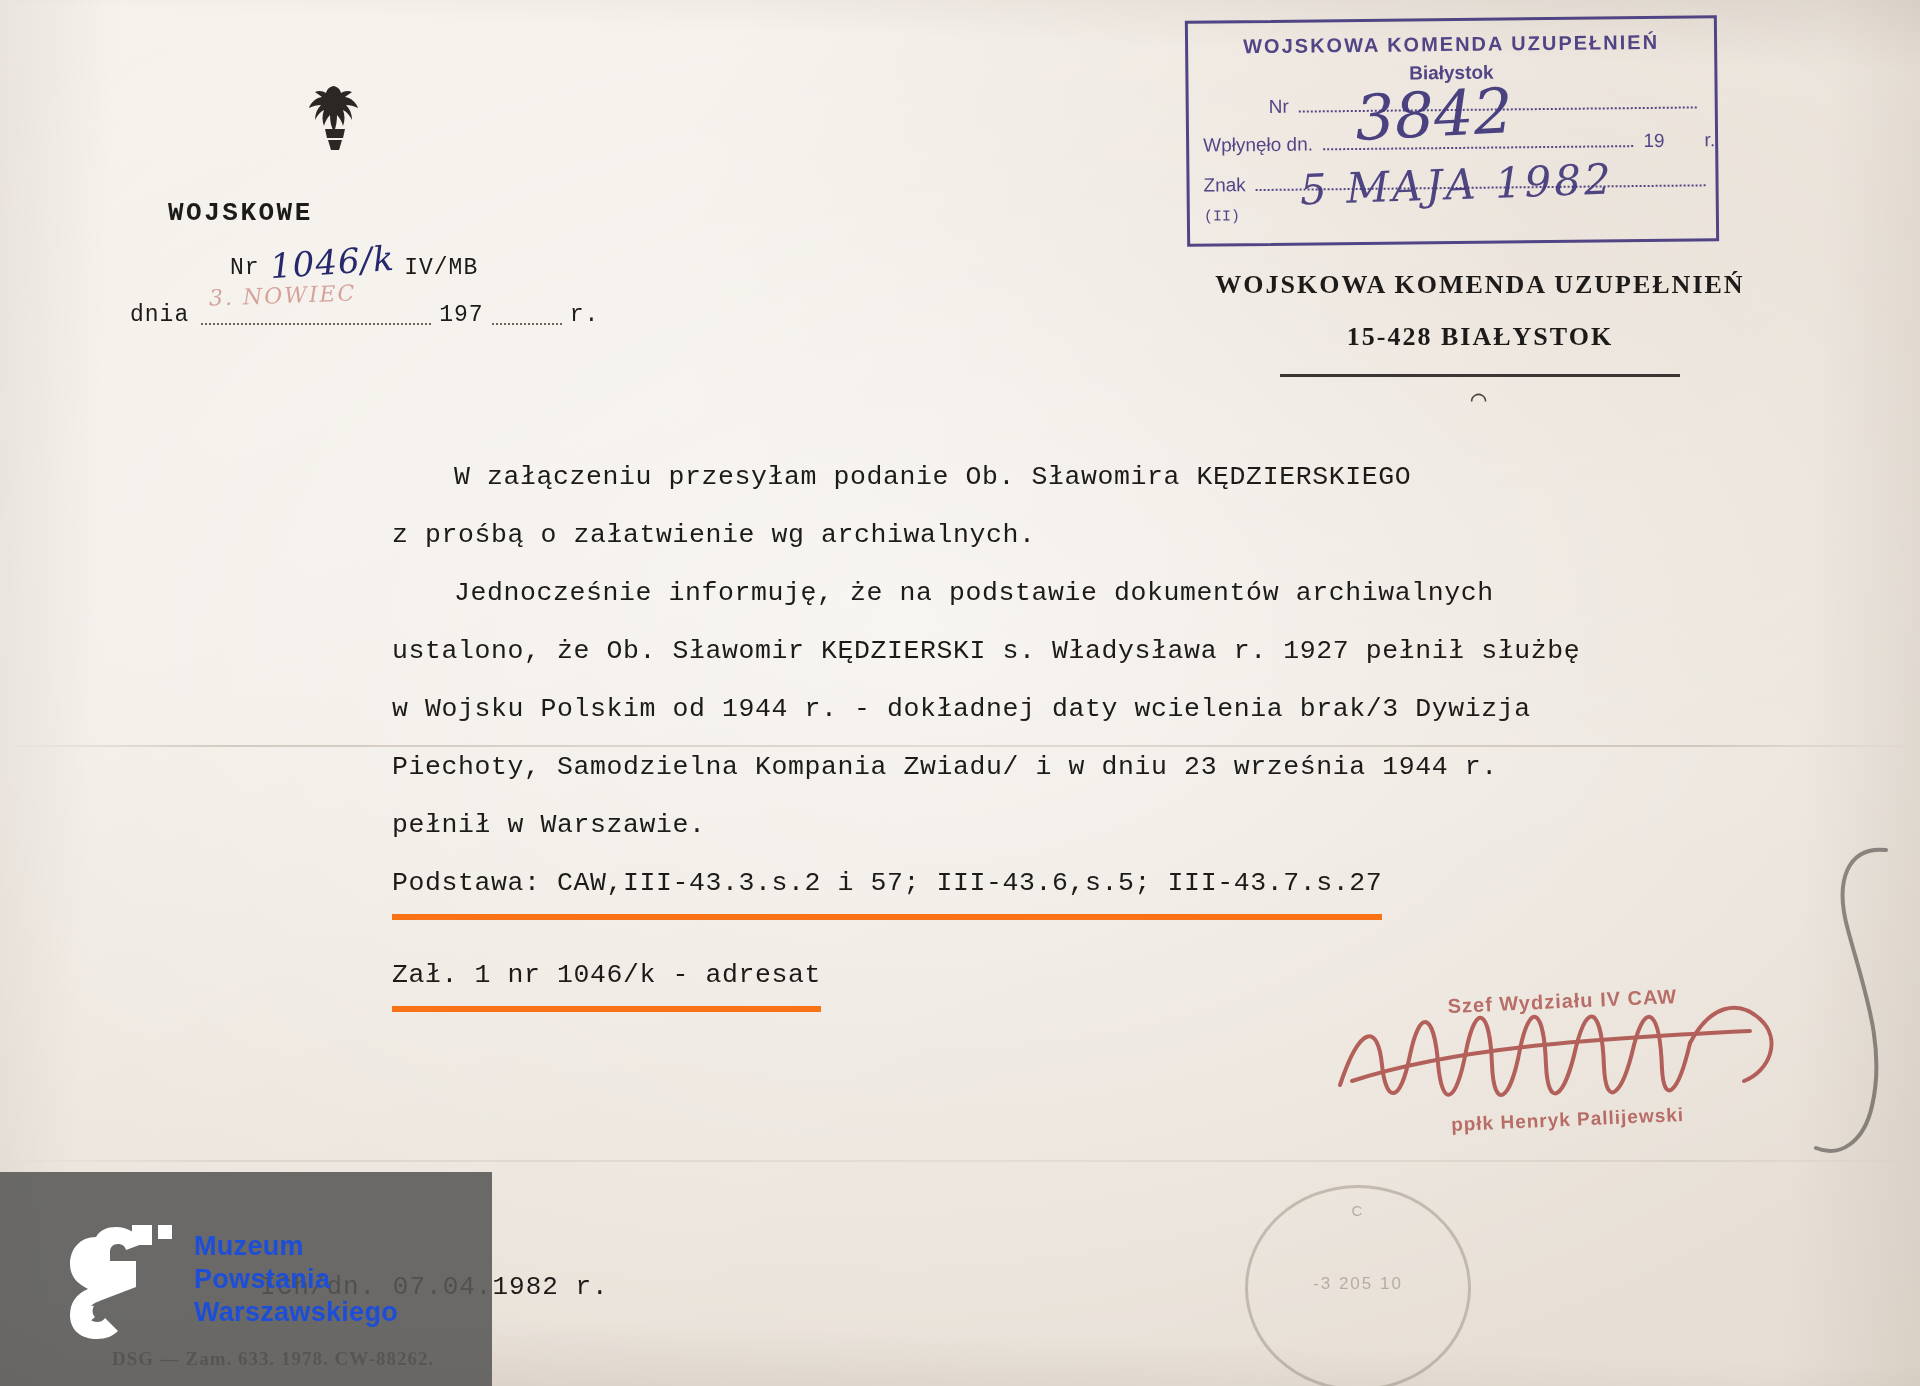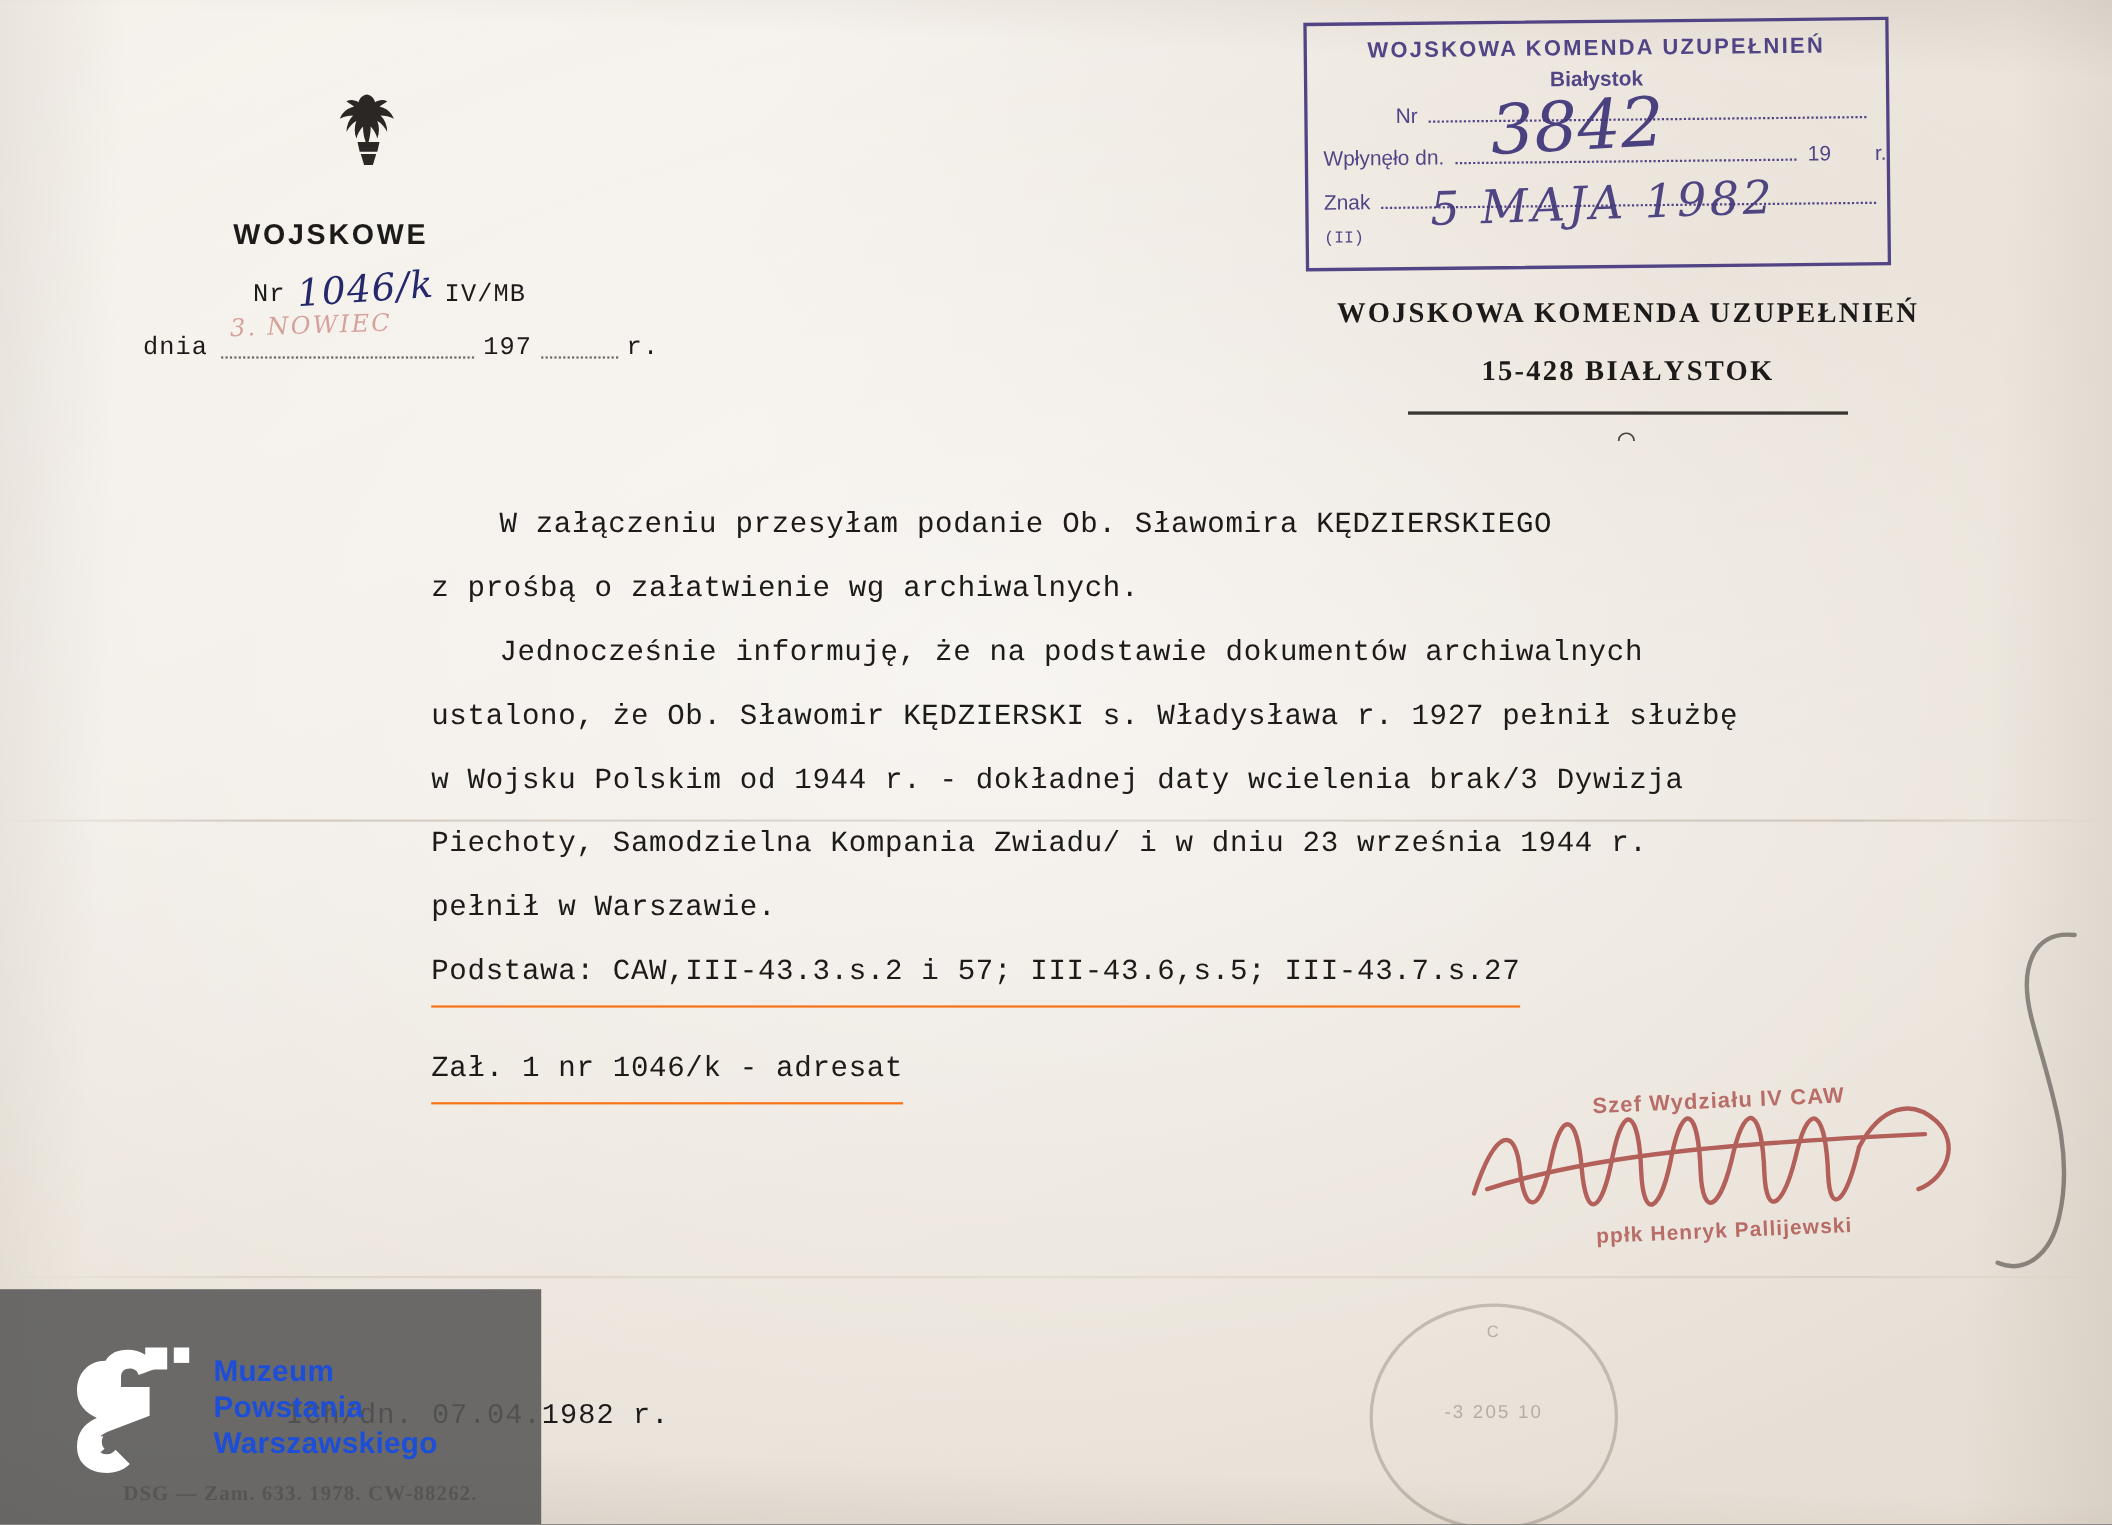--- a/index.html
+++ b/index.html
@@ -59,26 +59,26 @@
     top: 192px;
     width: 640px;
   }
   .lh-line1 {
     font-family: "Liberation Serif", "DejaVu Serif", serif;
     font-weight: bold;
     font-size: 26px;
     letter-spacing: 2.5px;
   }
   .lh-line2 {
-    font-family: Liberation Sans, sans-serif;
+    font-family: Liberation Mono, monospace;
     font-weight: bold;
     font-size: 26px;
     letter-spacing: 2.5px;
     margin-top: 6px;
-    margin-left: 92px;
+    margin-left: 48px;
   }
   .lh-nr-row {
     margin-top: 14px;
     margin-left: 110px;
     font-size: 23px;
     letter-spacing: 1px;
     display: flex;
     align-items: baseline;
     gap: 10px;
   }
@@ -270,21 +270,21 @@
     line-height: 58px;
     letter-spacing: 0.6px;
   }
   #body p {
     margin: 0;
     white-space: nowrap;
   }
   #body .indent { padding-left: 62px; }
   .u-line {
     display: inline-block;
-    border-bottom: 2px solid #f97316;
+    border-bottom: 6px solid #f97316;
     padding-bottom: 2px;
     font-family: Liberation Mono, monospace;
   }
   #body .gap { margin-top: 26px; }
 
   
   #sig {
     position: absolute;
     left: 1330px;
     top: 990px;

